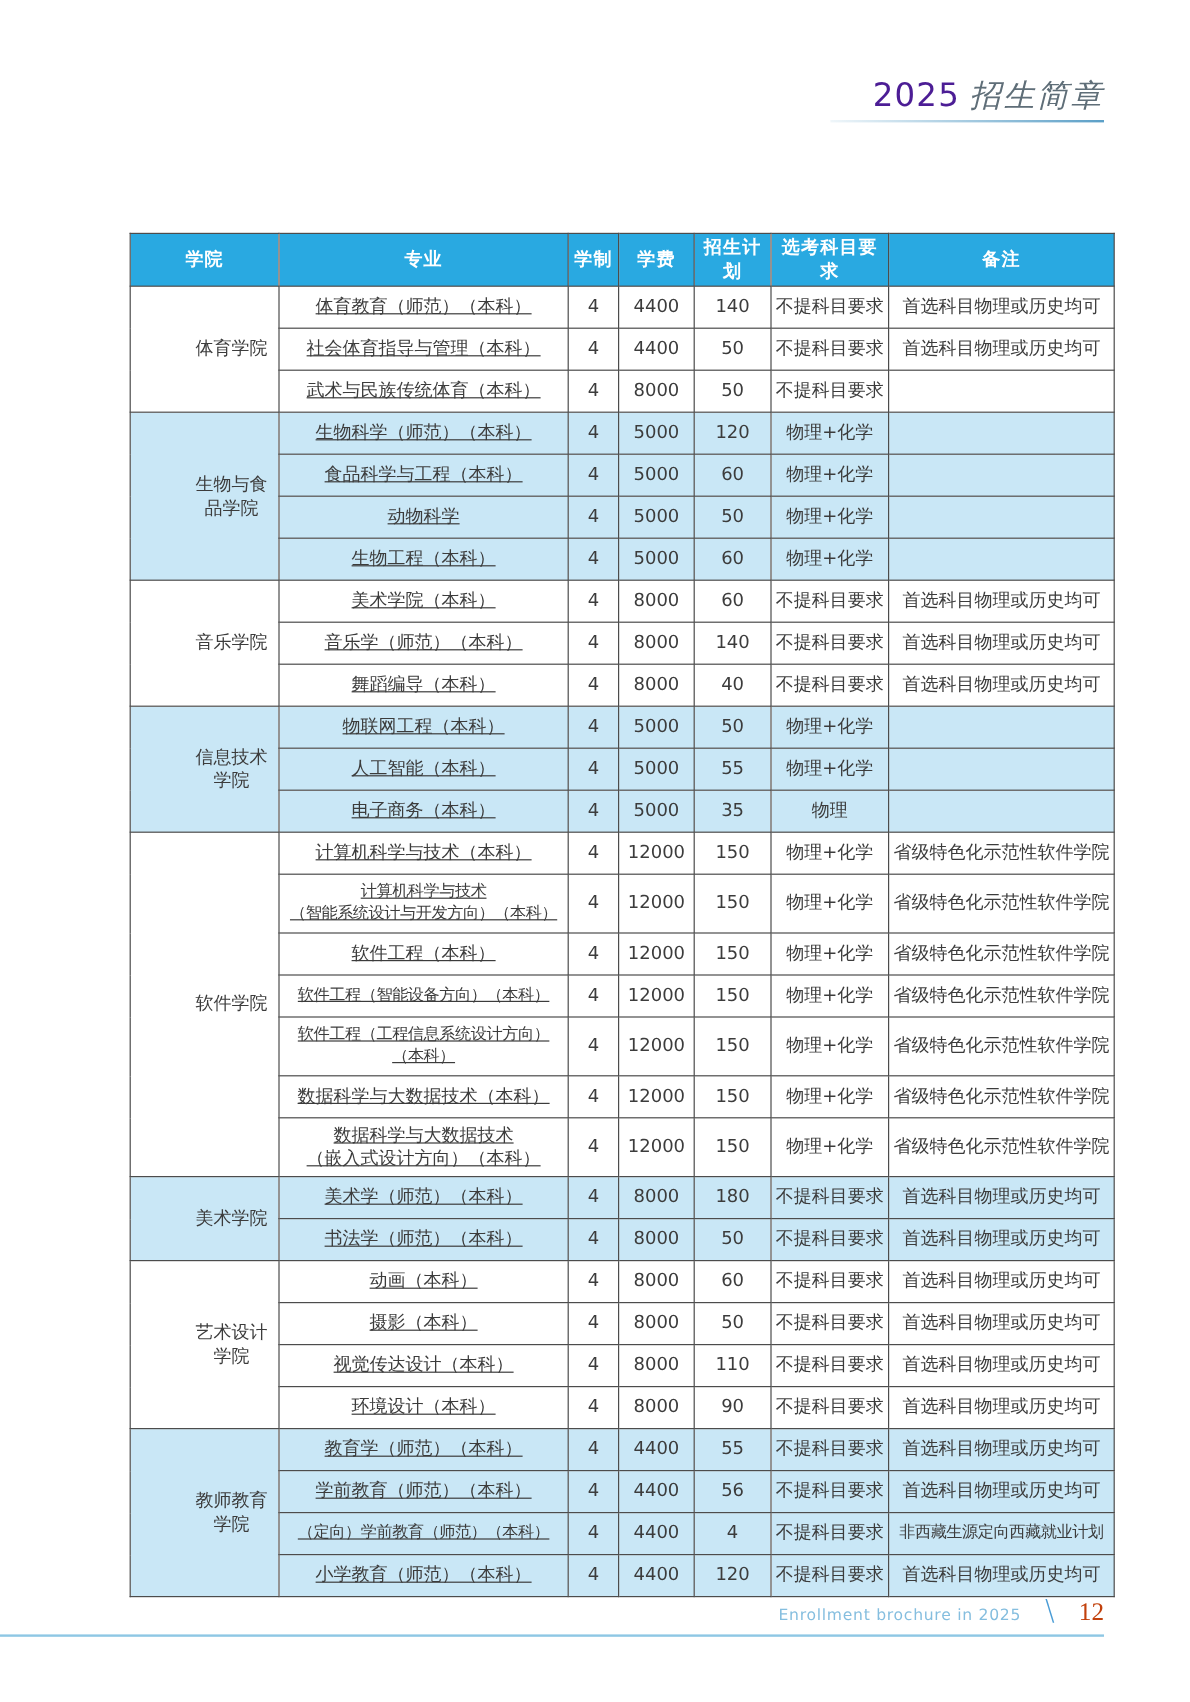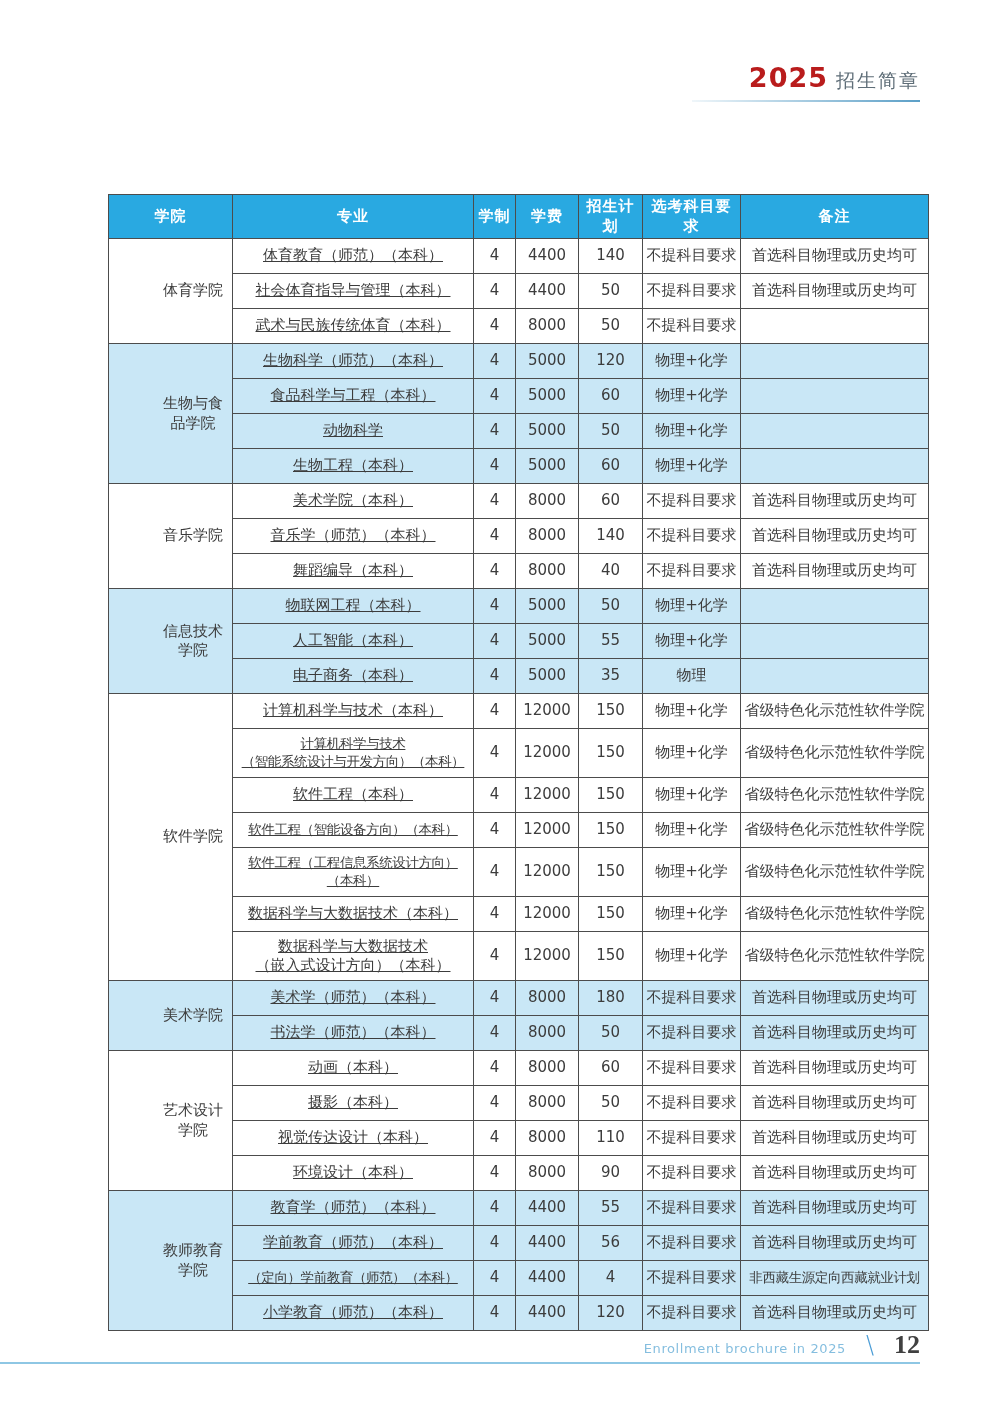--- a/index.html
+++ b/index.html
@@ -4,24 +4,24 @@
 <style>
   html,body{margin:0;padding:0;}
   body{
     width:992px;height:1418px;position:relative;background:#ffffff;
     font-family:"DejaVu Sans","Liberation Sans",sans-serif;
     overflow:hidden;
   }
   
   .page-header{position:absolute;top:62px;right:72px;text-align:right;}
   .page-header .year{
-    font-size:27px;font-weight:bold;color:#b91c1c;letter-spacing:1px;
+    font-size:27px;font-weight:normal;color:#4c1d95;letter-spacing:1px;
   }
   .page-header .title{
-    font-size:19px;color:#5f6e78;margin-left:8px;letter-spacing:2px;
+    font-size:26px;color:#5f6e78;margin-left:8px;letter-spacing:2px;font-style:italic;
   }
   .header-rule{
     position:absolute;top:100px;right:72px;width:228px;height:2px;
     background:linear-gradient(to right,rgba(150,195,220,0.15),#5b9fc7);
   }
   
   .table-wrap{position:absolute;left:88px;top:194px;}
   table{
     border-collapse:collapse;table-layout:fixed;width:820px;margin-left:20px;
   }
@@ -46,21 +46,21 @@
     position:absolute;top:1330px;right:72px;height:30px;
     display:flex;align-items:baseline;gap:20px;
   }
   .page-footer .ftext{
     font-size:13px;color:#85bedf;letter-spacing:0.6px;
   }
   .page-footer .fslash{
     font-size:24px;font-weight:300;color:#4a9cd6;line-height:1;
   }
   .page-footer .fpage{
-    font-size:26px;font-weight:bold;color:#404040;
+    font-size:21px;font-weight:normal;color:#c2410c;
     font-family:"Liberation Serif","DejaVu Serif",serif;
   }
   .footer-rule{
     position:absolute;top:1362px;left:0;width:920px;height:2px;
     background:#8ec7e4;
   }
 </style>
 </head>
 <body>
 

